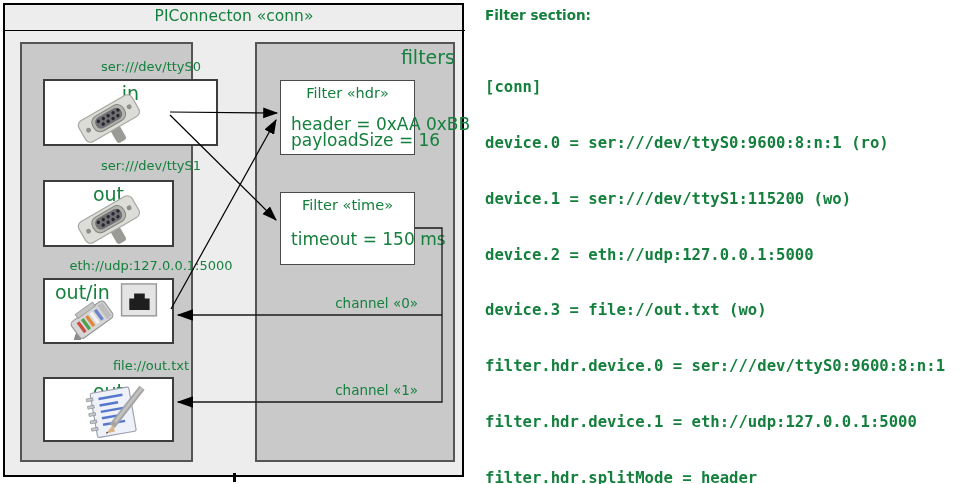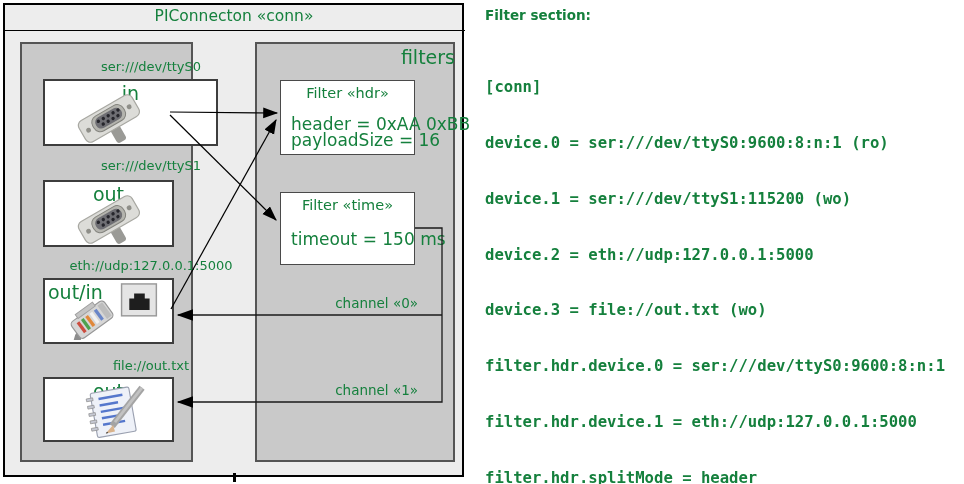--- a/index.html
+++ b/index.html
@@ -12,21 +12,21 @@
              text-align:center;line-height:27px;font-size:15.5px;}
   
   .container{background:#c9c9c9;border:2px solid #555;box-sizing:border-box;}
   #devices-container{left:20px;top:42px;width:173px;height:420px;}
   #filters-container{left:255px;top:42px;width:200px;height:420px;}
   #filters-title{left:255px;top:46px;width:200px;text-align:right;font-size:19px;}
   
   .dev-label{width:170px;text-align:center;font-size:13px;white-space:nowrap;padding-left:44px;}
   .dev-box{left:43px;width:127px;background:#fff;border:2px solid #3d3d3d;box-sizing:content-box;}
   .dev-io{position:absolute;left:0;top:1px;width:100%;text-align:center;font-size:19px;}
-  .dev-io.left{text-align:center;padding-left:3px;width:auto;}
+  .dev-io.left{text-align:center;padding-left:10px;width:auto;}
   .dev-icon{position:absolute;pointer-events:none;}
   
   .filter-box{left:280px;width:135px;background:#fff;border:1.5px solid #4a4a4a;box-sizing:border-box;padding-left:12px;}
   .filter-title{position:absolute;left:0;top:4px;width:100%;text-align:center;font-size:14.5px;}
   .filter-prop{position:absolute;left:10px;font-size:17px;white-space:nowrap;}
   
   .chan-label{left:290px;width:128px;text-align:right;font-size:13.5px;}
   
   #config-heading{left:485px;top:7px;font-size:13.5px;font-weight:bold;}
   #config-block{left:485px;top:41px;font-family:"DejaVu Sans Mono",monospace;

